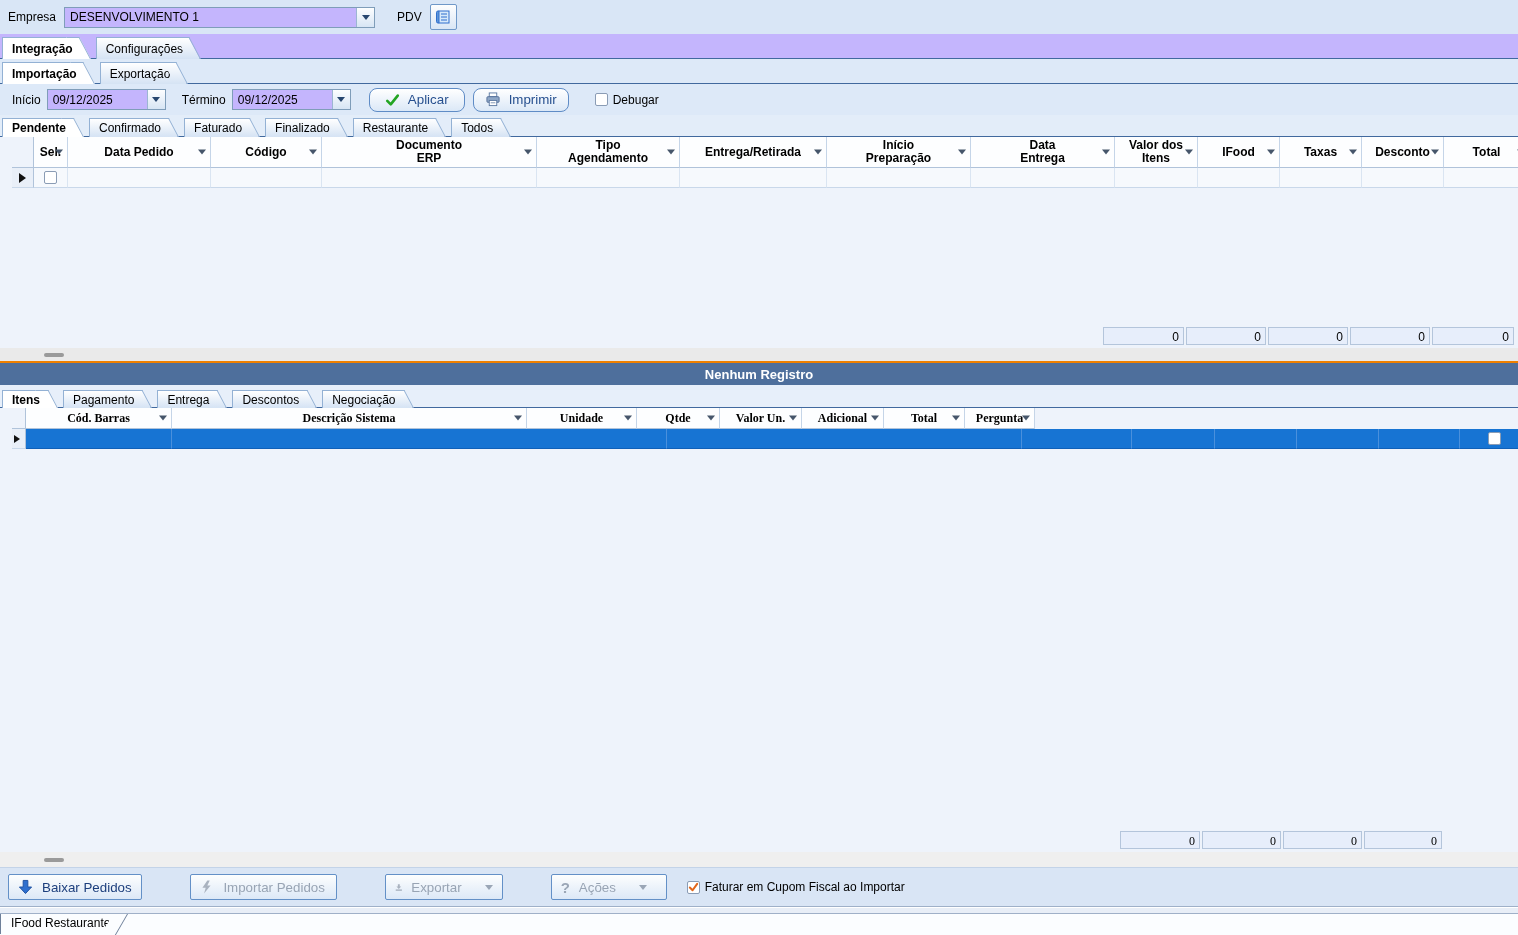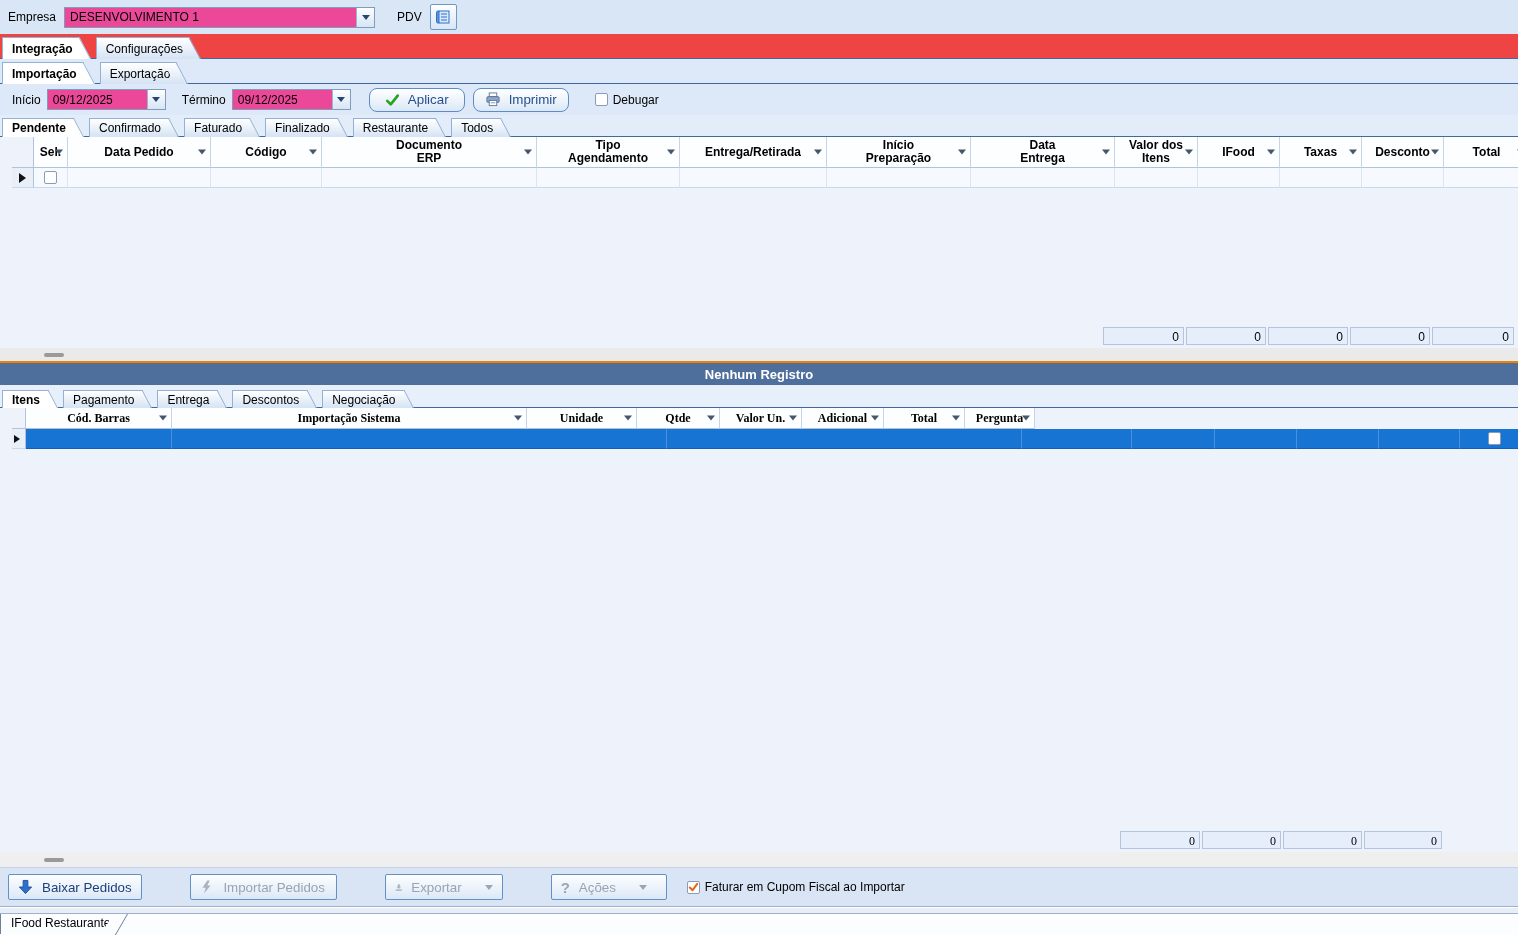--- a/index.html
+++ b/index.html
@@ -6,29 +6,29 @@
   html,body { width:1518px; height:935px; overflow:hidden; }
   body {
     font-family: "Liberation Sans", sans-serif;
     font-size: 12px; color:#000;
     background:#dbe7f7;
   }
   .lbl { color:#000; }
 
   
   .topbar { height:34px; display:flex; align-items:center; gap:8px; padding:0 8px; background:#d9e6f6; }
-  .combo { height:21px; background:#ec4899; border:1px solid #7f9db9; display:flex; align-items:center; }
+  .combo { height:21px; background:#c4b5fd; border:1px solid #7f9db9; display:flex; align-items:center; }
   .combo-val { flex:1; padding:0 5px; white-space:nowrap; overflow:hidden; }
   .combo-btn { width:18px; height:100%; border-left:1px solid #9cb6d2; background:linear-gradient(#fdfeff,#d7e5f4); display:flex; align-items:center; justify-content:center; }
   .arr-dn { width:0; height:0; border:4px solid transparent; border-top:5px solid #27466f; margin-top:4px; }
   .iconbtn { width:27px; height:26px; border:1px solid #6f98c8; border-radius:2px; background:linear-gradient(#fefefe,#d9e6f5); display:flex; align-items:center; justify-content:center; }
 
   
   .tabstrip { display:flex; align-items:flex-end; border-bottom:1px solid #41699e; padding-left:2px; position:relative; }
-  .ts1 { height:25px; background:#ef4444; }
+  .ts1 { height:25px; background:#c4b5fd; }
   .ts2 { height:25px; background:#dde9f8; }
   .ts3 { height:22px; background:#e3edf9; }
   .ts4 { height:20px; background:#e7effa; }
   .tab { position:relative; margin-right:17px; margin-bottom:-1px; padding:0 6px 0 9px;
          background:linear-gradient(#ffffff,#d5e3f4); border-left:1px solid #93b1d4; border-top:1px solid #93b1d4;
          display:flex; align-items:center; white-space:nowrap; cursor:default; }
   .ts1 .tab,.ts2 .tab { height:22px; }
   .ts3 .tab { height:19px; }
   .ts4 .tab { height:18px; }
   .tab::after { content:""; position:absolute; top:-1px; bottom:0; right:-12px; width:12px;
@@ -304,21 +304,21 @@
 </div>
 
 <div class="grid grid2">
   <div class="grow" style="height:21px">
     <div class="indc" style="width:14px; background:#eef3fb; border-bottom:1px solid #b0c3da;"></div>
     <div class="hcell" style="width:146px">
         <span>Cód. Barras</span>
         <i class="harr"></i>
       </div>
     <div class="hcell" style="width:355px">
-        <span>Importação Sistema</span>
+        <span>Descrição Sistema</span>
         <i class="harr"></i>
       </div>
     <div class="hcell" style="width:110px">
         <span>Unidade</span>
         <i class="harr"></i>
       </div>
     <div class="hcell" style="width:83px">
         <span>Qtde</span>
         <i class="harr"></i>
       </div>

